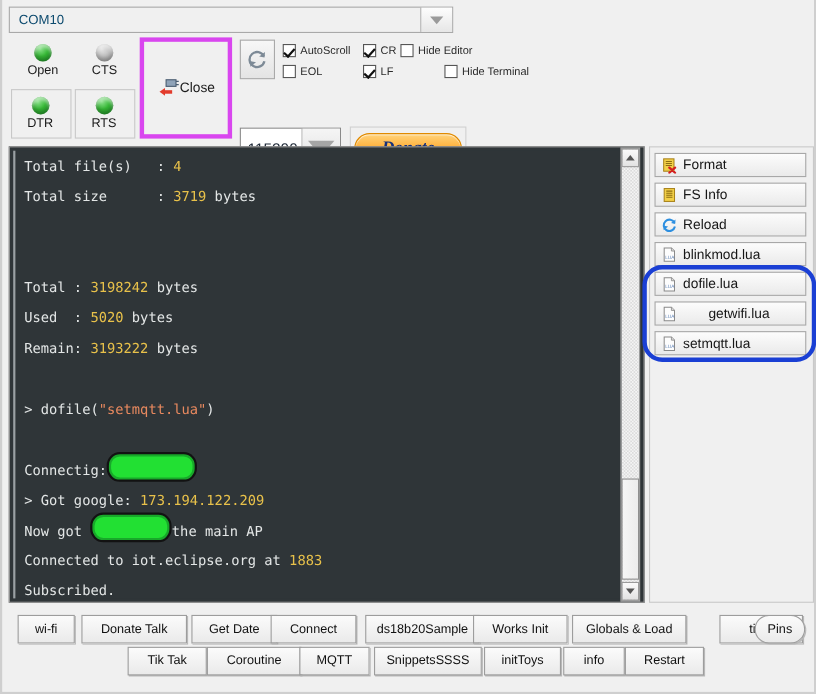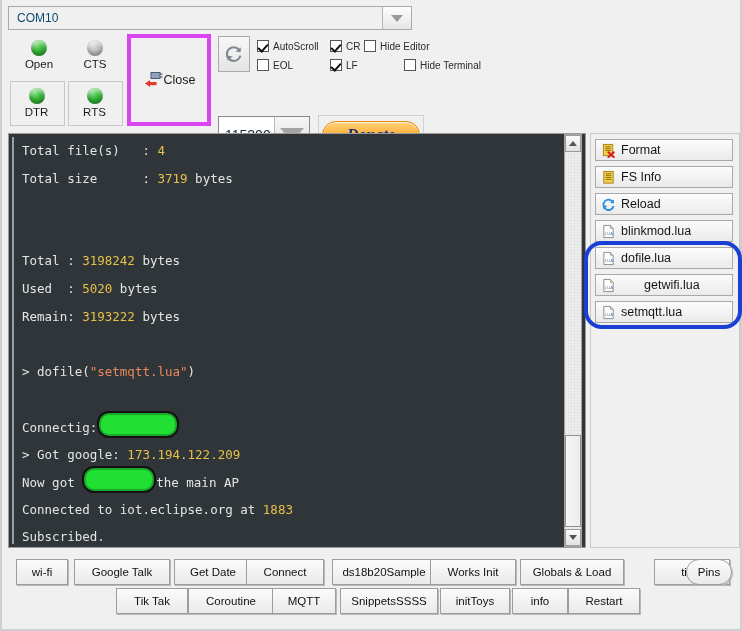--- a/index.html
+++ b/index.html
@@ -386,21 +386,21 @@
           <path d="M10 1.5 L10 4.5 L13 4.5" fill="#dcdcdc" stroke="#8a8a8a" stroke-width="0.8"></path>
           <text x="4" y="12" font-family="Liberation Sans, sans-serif" font-size="4.6" fill="#5a7fb5">LUA</text>
         </svg>
         <span class="lbl">setmqtt.lua</span>
       </div>
     </div>
   <div class="blue-hl"></div>
 
   <div id="macrorow1">
       <div class="macro" style="left: 14px; top: 559px; width: 52px;">wi-fi</div>
-      <div class="macro" style="left: 72px; top: 559px; width: 96px;">Google Talk</div>
+      <div class="macro" style="left: 72px; top: 559px; width: 96px;">Donate Talk</div>
       <div class="macro" style="left: 172px; top: 559px; width: 78px;">Get Date</div>
       <div class="macro" style="left: 244px; top: 559px; width: 78px;">Connect</div>
       <div class="macro" style="left: 330px; top: 559px; width: 104px;">ds18b20Sample</div>
       <div class="macro" style="left: 428px; top: 559px; width: 86px;">Works Init</div>
       <div class="macro" style="left: 518px; top: 559px; width: 104px;">Globals &amp; Load</div>
       <div class="macro" style="left: 626px; top: 559px; width: 76px; margin-left: 26px;">time</div>
       <div class="macro" style="left: 684px; top: 559px; width: 46px; border-radius: 13px;">Pins</div>
     </div>
   <div id="macrorow2">
       <div class="macro" style="left: 114px; top: 588px; width: 72px;">Tik Tak</div>

